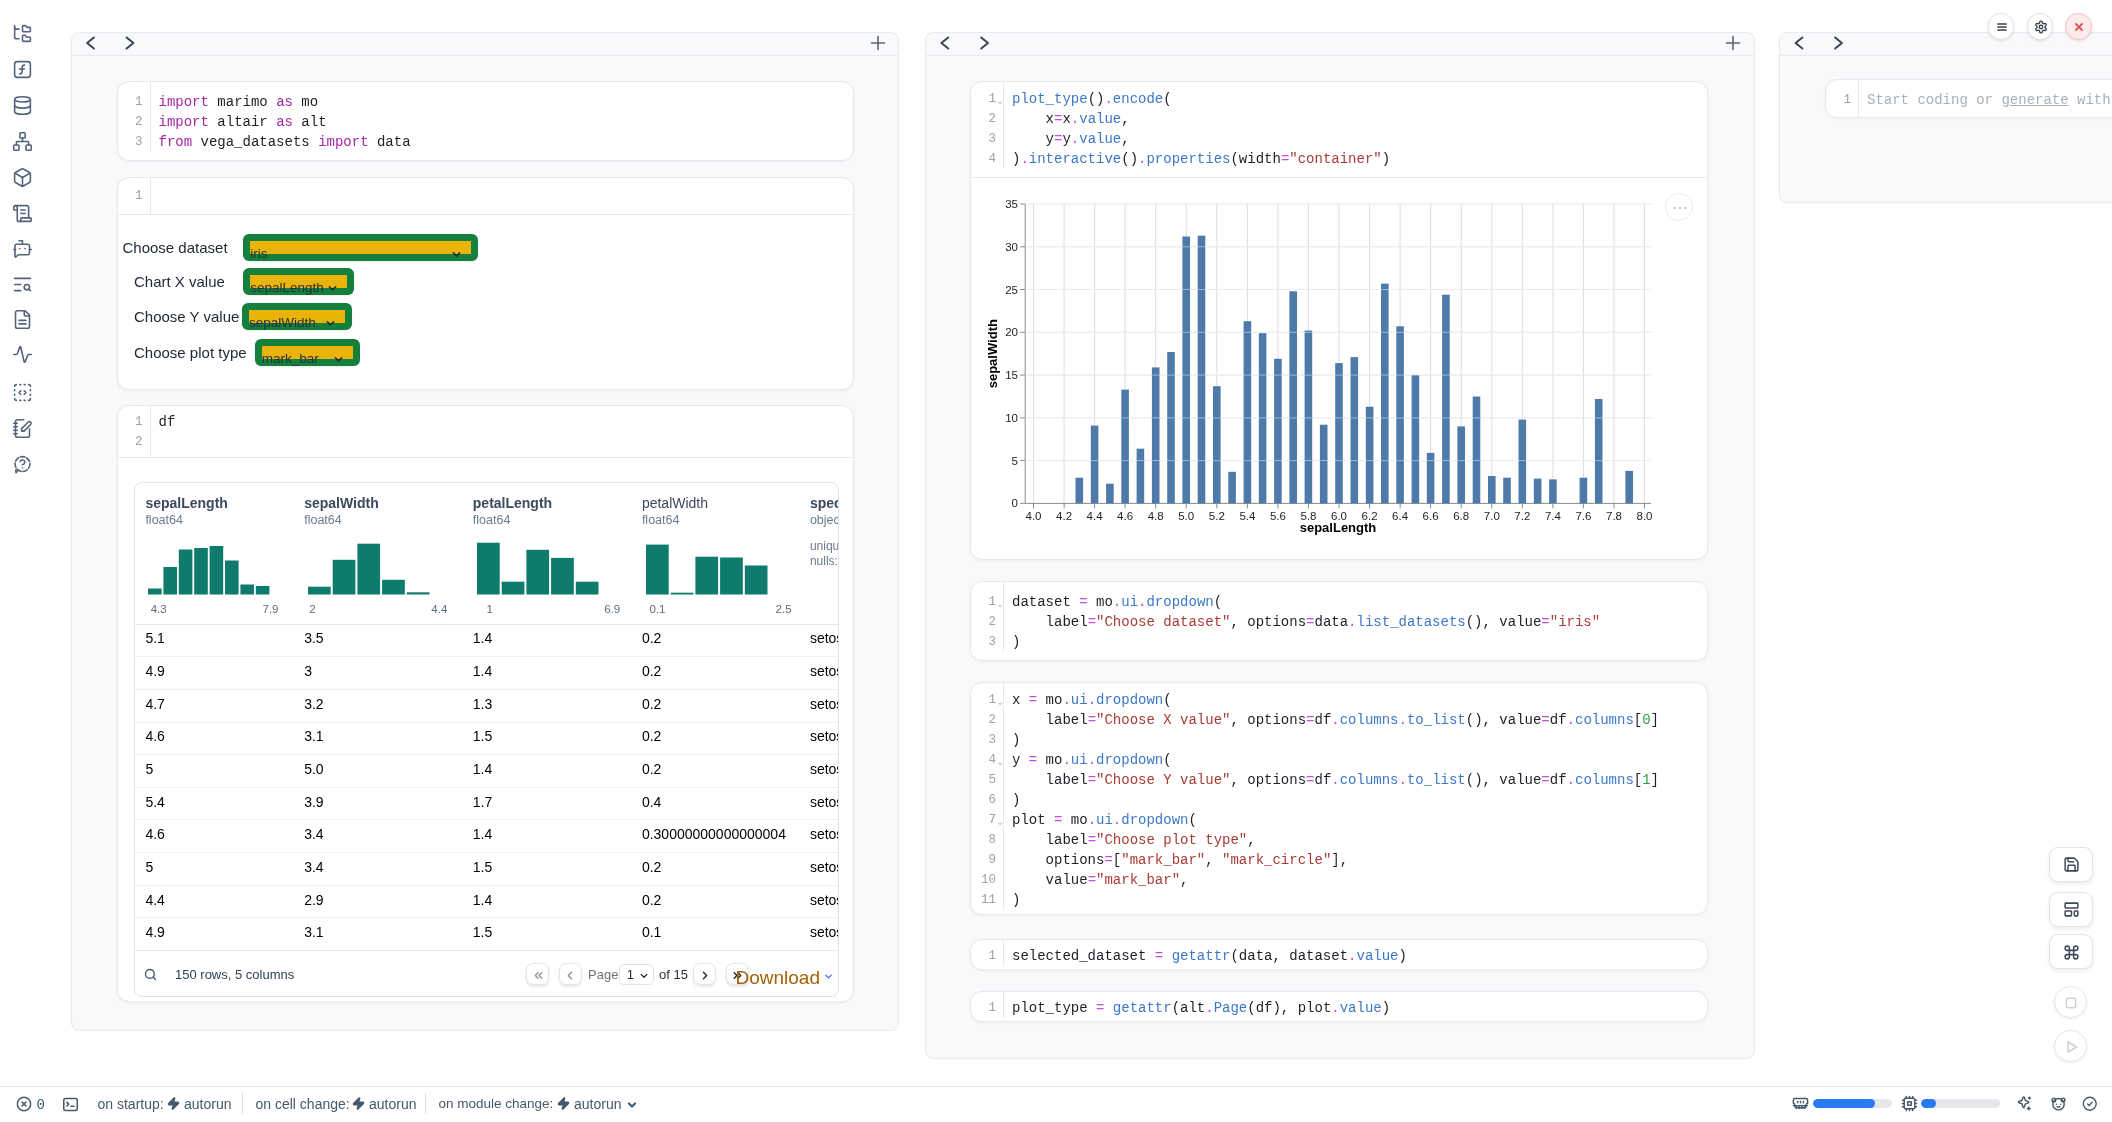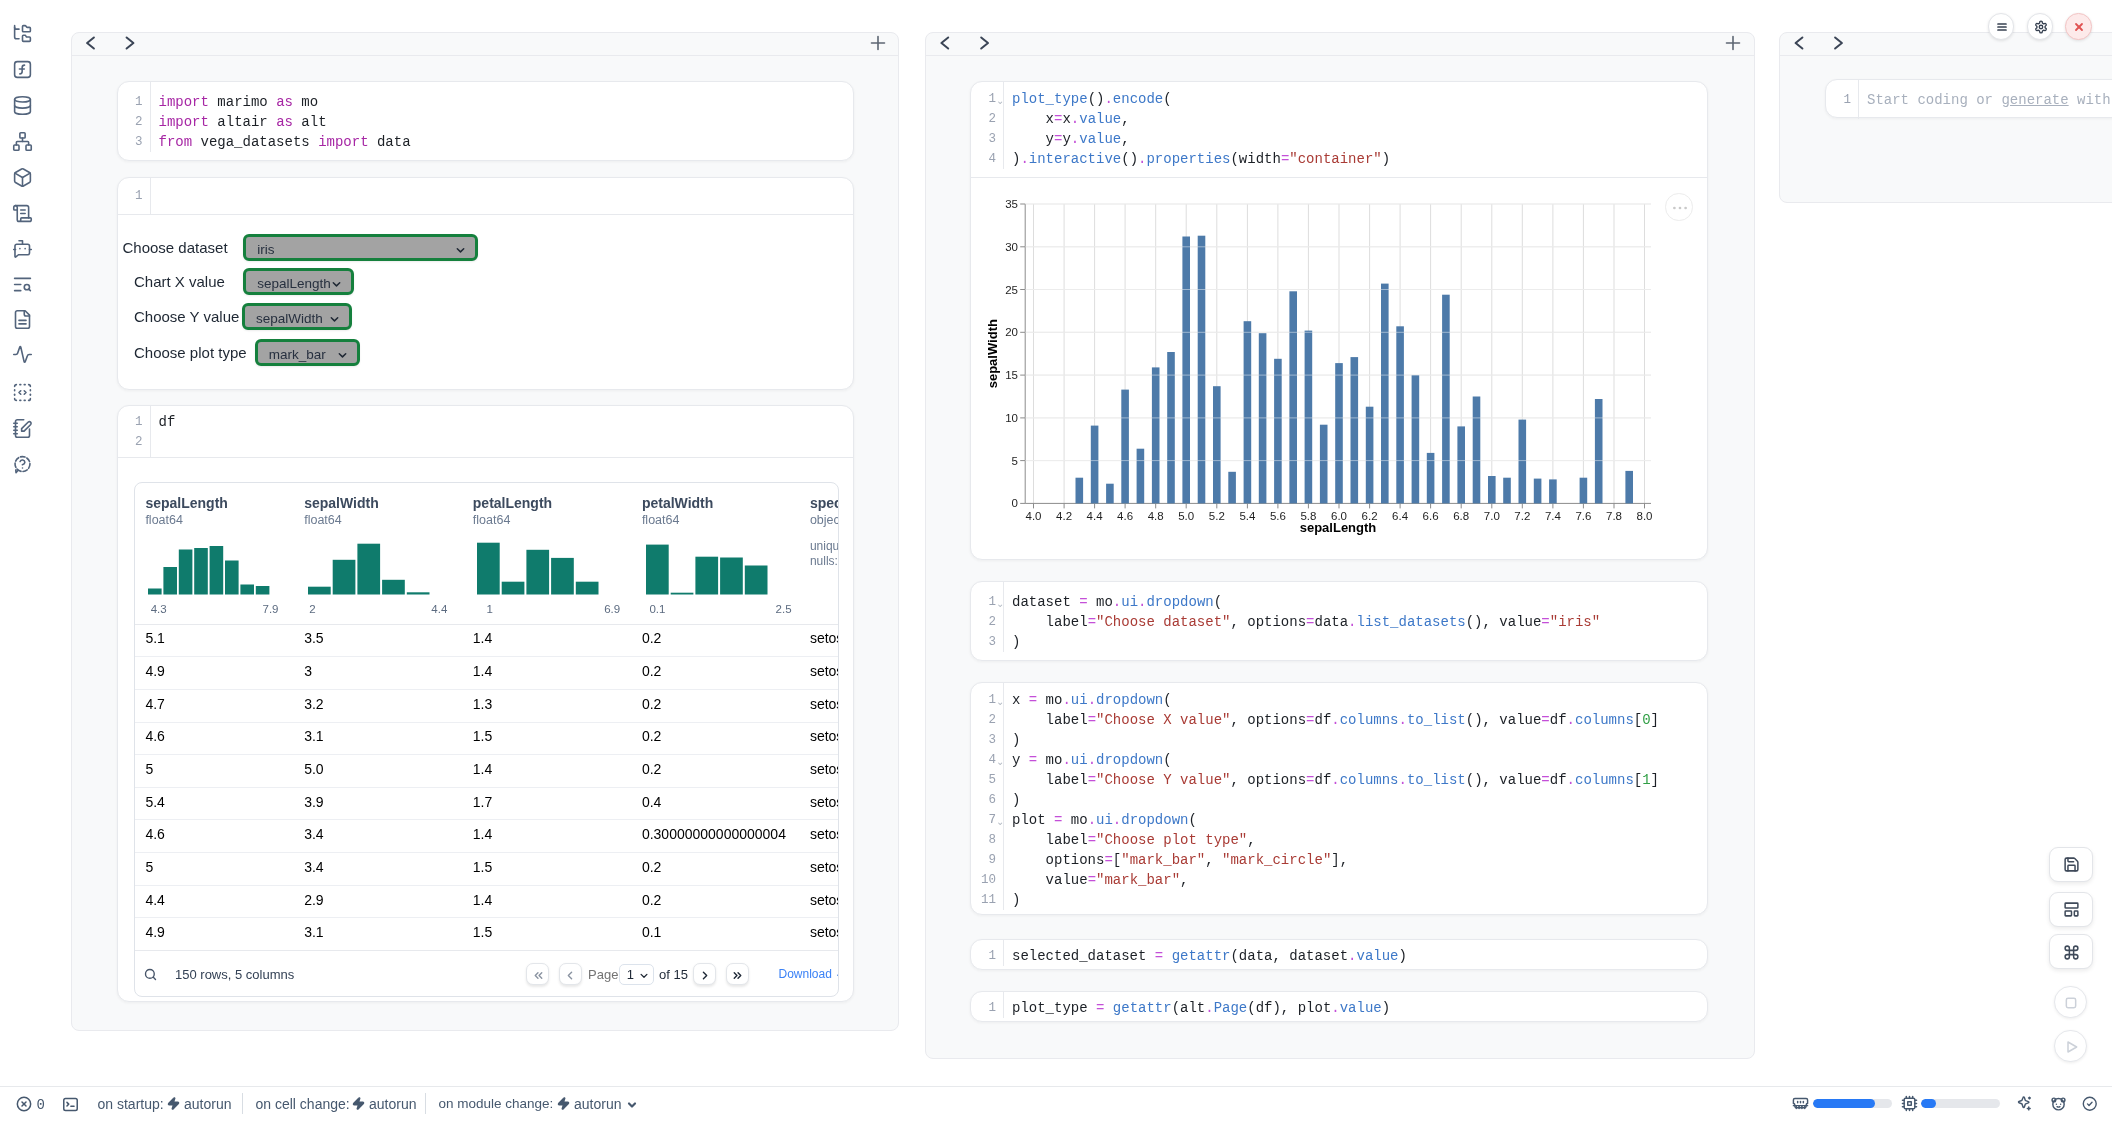--- a/index.html
+++ b/index.html
@@ -5,21 +5,21 @@
 .abs{position:absolute}
 .panel{position:absolute;background:#f8f9fa;border:1px solid #e9eaee;border-radius:8px}
 .phead{position:absolute;left:0;right:0;top:0;height:23px;border-bottom:1px solid #e9eaee}
 .cell{position:absolute;background:#fff;border:1px solid #e7e9ed;border-radius:12px;box-shadow:0 1px 3px rgba(30,35,48,.05)}
 .code{position:relative;font-family:"Liberation Mono",monospace;font-size:14px;line-height:20px;color:#1c2026;white-space:pre}
 .gut{position:absolute;left:0;top:0;width:33px;border-right:1px solid #e7e9ed;font-family:"Liberation Mono",monospace;font-size:12.5px;line-height:20px;color:#9aa2b1;text-align:right;padding-right:7px}
 .cls{padding-left:41px}
 .k{color:#A626A4}.f{color:#3d78c8}.o{color:#c44fd8}.s{color:#a93b35}.n{color:#2f9e44}
 .fold{position:absolute;font-size:10px;color:#b3bac4;font-family:"Liberation Sans",sans-serif}
 .lbl{position:absolute;font-size:15px;color:#1e2733;line-height:27px}
-.sel{position:absolute;background:#a3a3a3;border:3px solid #15803d;border-radius:6px;box-shadow:0 1px 2px rgba(0,0,0,.08);font-size:13.5px;color:#27303f;line-height:25px;padding-left:11px}
+.sel{position:absolute;background:#eab308;border:7px solid #15803d;border-radius:6px;box-shadow:0 1px 2px rgba(0,0,0,.08);font-size:13.5px;color:#27303f;line-height:25px;}
 .divl{position:absolute;background:#e7e9ed}
 .t14{font-size:14px;color:#000000}
 svg{display:block}
 </style></head><body>
 <svg class="abs" style="left:12px;top:22.5px" width="21" height="21" viewBox="0 0 24 24" fill="none" stroke="#53647c" stroke-width="1.83" stroke-linecap="round" stroke-linejoin="round">
     <path d="M20 10a1 1 0 0 0 1-1V6a1 1 0 0 0-1-1h-2.5a1 1 0 0 1-.8-.4l-.9-1.2A1 1 0 0 0 15 3h-2a1 1 0 0 0-1 1v5a1 1 0 0 0 1 1Z"></path>
     <path d="M20 21a1 1 0 0 0 1-1v-3a1 1 0 0 0-1-1h-2.9a1 1 0 0 1-.88-.55l-.42-.85a1 1 0 0 0-.92-.6H13a1 1 0 0 0-1 1v5a1 1 0 0 0 1 1Z"></path>
     <path d="M3 5a2 2 0 0 0 2 2h3"></path>
     <path d="M3 3v13a2 2 0 0 0 2 2h3"></path>
   </svg>
@@ -147,21 +147,21 @@
         <path d="m5 8 7 7 7-7"></path>
       </svg></div>
   </div>
 <div class="cell" style="left:116.5px;top:404.5px;width:737px;height:597px">
     <div class="code" style="height:51px"><div class="gut" style="height:51px;padding-top:6px">1<br>2</div><div class="cls" style="padding-top:6px"><div>df</div></div></div>
     <div class="divl" style="left:0;right:0;top:51px;height:1px"></div>
     <div class="abs" style="left:16px;top:76px;width:705px;height:515.5px;border:1px solid #dfe3e9;border-radius:8px;background:#fff;overflow:hidden">
       <div class="abs" style="left:10.9px;top:12px;font-size:14px;font-weight:bold;color:#3c4a5e">sepalLength</div>
       <div class="abs" style="left:169.7px;top:12px;font-size:14px;font-weight:bold;color:#3c4a5e">sepalWidth</div>
       <div class="abs" style="left:338.3px;top:12px;font-size:14px;font-weight:bold;color:#3c4a5e">petalLength</div>
-      <div class="abs" style="left:507.4px;top:12px;font-size:14px;font-weight:bold;color:#3c4a5e">petalWidth</div>
+      <div class="abs" style="left:507.4px;top:12px;font-size:14px;font-weight:normal;color:#3c4a5e">petalWidth</div>
       <div class="abs" style="left:675.4px;top:12px;font-size:14px;font-weight:bold;color:#3c4a5e">species</div>
       <div class="abs" style="left:10.9px;top:30.5px;font-size:12.5px;color:#6b7a90">float64</div>
       <div class="abs" style="left:169.7px;top:30.5px;font-size:12.5px;color:#6b7a90">float64</div>
       <div class="abs" style="left:338.3px;top:30.5px;font-size:12.5px;color:#6b7a90">float64</div>
       <div class="abs" style="left:507.4px;top:30.5px;font-size:12.5px;color:#6b7a90">float64</div>
       <div class="abs" style="left:675.4px;top:30.5px;font-size:12.5px;color:#6b7a90">object</div>
       <div class="abs" style="left:675.4px;top:56px;font-size:12px;color:#6b7a90;line-height:15px">unique<br>nulls:</div>
       <svg class="abs" style="left:13.4px;top:59px" width="135" height="53" viewBox="0 0 135 53">
         <rect x="0.0" y="46.5" width="13.6" height="6.0" fill="#0f7b6c"></rect>
         <rect x="15.4" y="25.0" width="13.6" height="27.5" fill="#0f7b6c"></rect>
@@ -288,21 +288,21 @@
         <svg class="abs" style="left:4.4px;top:5px" width="13" height="13" viewBox="0 0 24 24" fill="none" stroke="#1f2937" stroke-width="2.6" stroke-linecap="round" stroke-linejoin="round">
           <path d="m10 18 6-6-6-6"></path>
         </svg>
       </div>
       <div class="abs" style="left:591.5px;top:480px;width:22.6px;height:22.5px;border:1px solid #e3e6ea;border-radius:7px;background:#fff;box-shadow:0 1.5px 2.5px rgba(0,0,0,.09)">
         <svg class="abs" style="left:4.300000000000001px;top:5px" width="13" height="13" viewBox="0 0 24 24" fill="none" stroke="#1f2937" stroke-width="2.6" stroke-linecap="round" stroke-linejoin="round">
           <path d="m6 17 5-5-5-5"></path>
           <path d="m13 17 5-5-5-5"></path>
         </svg>
       </div>
-      <div class="abs" style="left:644px;top:484px;font-size:12px;color:#3b82f6">Download<svg class="abs" style="right:-14px;top:4px" width="11" height="11" viewBox="0 0 24 24" fill="none" stroke="#2b6fd8" stroke-width="2.6" stroke-linecap="round" stroke-linejoin="round">
+      <div class="abs" style="left:601px;top:484px;font-size:19px;color:#a16207">Download<svg class="abs" style="right:-14px;top:4px" width="11" height="11" viewBox="0 0 24 24" fill="none" stroke="#2b6fd8" stroke-width="2.6" stroke-linecap="round" stroke-linejoin="round">
           <path d="m6 9 6 6 6-6"></path>
         </svg></div>
     </div>
   </div>
 <div class="cell" style="left:970px;top:81px;width:738px;height:479px">
     <div class="code" style="height:87px"><div class="gut" style="height:87px;padding-top:7px">1<br>2<br>3<br>4</div><div class="fold" style="left:25px;top:9px">⌄</div><div class="cls" style="padding-top:7px"><div><span class="f">plot_type</span>()<span class="o">.</span><span class="f">encode</span>(</div><div>    x<span class="o">=</span>x<span class="o">.</span><span class="f">value</span>,</div><div>    y<span class="o">=</span>y<span class="o">.</span><span class="f">value</span>,</div><div>)<span class="o">.</span><span class="f">interactive</span>()<span class="o">.</span><span class="f">properties</span>(width<span class="o">=</span><span class="s">"container"</span>)</div></div></div>
     <div class="divl" style="left:0;right:0;top:95px;height:1px"></div>
     <svg class="abs" style="left:0;top:95px" width="738" height="384" viewBox="0 0 738 384" font-family="Liberation Sans,sans-serif">
       <path d="M62.5 27V326.4 M93.1 27V326.4 M123.6 27V326.4 M154.1 27V326.4 M184.7 27V326.4 M215.2 27V326.4 M245.8 27V326.4 M276.4 27V326.4 M306.9 27V326.4 M337.4 27V326.4 M368.0 27V326.4 M398.6 27V326.4 M429.1 27V326.4 M459.6 27V326.4 M490.2 27V326.4 M520.8 27V326.4 M551.3 27V326.4 M581.9 27V326.4 M612.4 27V326.4 M643.0 27V326.4 M673.5 27V326.4 M54.2 283.6H680 M54.2 240.9H680 M54.2 198.1H680 M54.2 155.3H680 M54.2 112.5H680 M54.2 69.8H680 M54.2 27.0H680" stroke="#ddd" stroke-width="1"></path>
       <path d="M54.2 27V326.4 M54.2 326.4H680 M62.5 326.4v5 M93.1 326.4v5 M123.6 326.4v5 M154.1 326.4v5 M184.7 326.4v5 M215.2 326.4v5 M245.8 326.4v5 M276.4 326.4v5 M306.9 326.4v5 M337.4 326.4v5 M368.0 326.4v5 M398.6 326.4v5 M429.1 326.4v5 M459.6 326.4v5 M490.2 326.4v5 M520.8 326.4v5 M551.3 326.4v5 M581.9 326.4v5 M612.4 326.4v5 M643.0 326.4v5 M673.5 326.4v5 M54.2 326.4h-5 M54.2 283.6h-5 M54.2 240.9h-5 M54.2 198.1h-5 M54.2 155.3h-5 M54.2 112.5h-5 M54.2 69.8h-5 M54.2 27.0h-5" stroke="#8b8b8b" stroke-width="1"></path>

